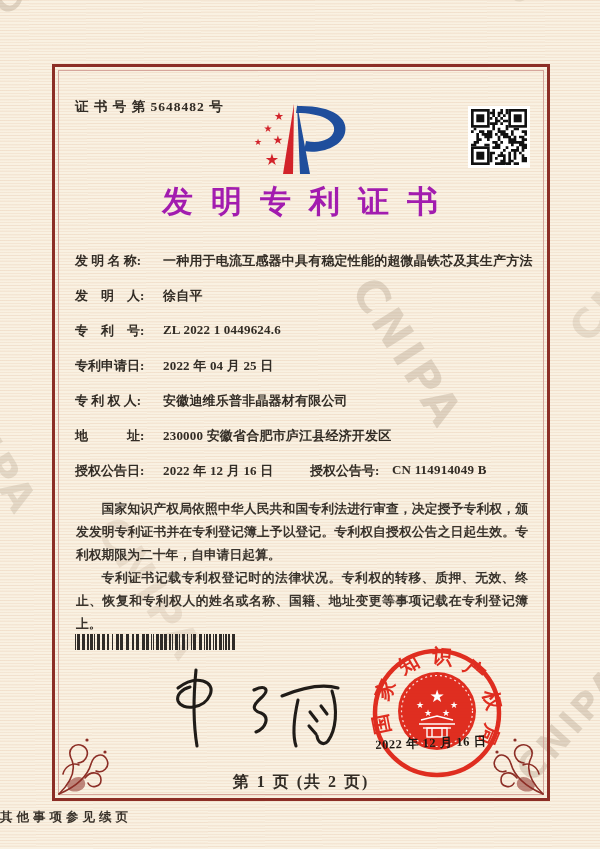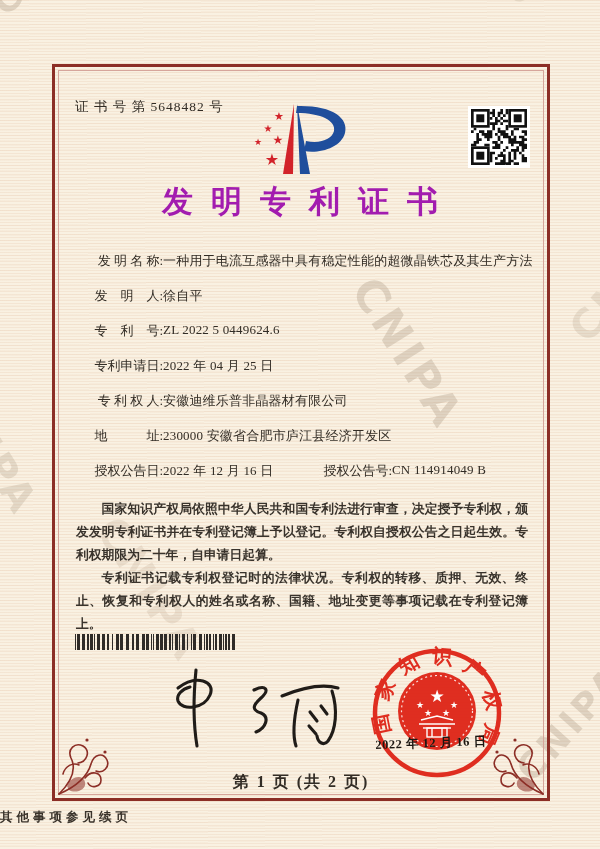--- a/index.html
+++ b/index.html
@@ -24,31 +24,31 @@
   }
   .frame{
     position:absolute;left:52px;top:64px;width:498px;height:737px;
     border:3px solid #8c2e26;box-sizing:border-box;z-index:3;
   }
   .frame .inner-line{position:absolute;inset:3px;border:1px solid #d6a59b;pointer-events:none;}
   .corner{position:absolute;width:80px;height:80px;z-index:4;}
   .corner.bl{left:2px;bottom:2px;}
   .corner.br{right:2px;bottom:2px;transform:scaleX(-1);}
   .content{position:absolute;inset:0;z-index:5;}
-  .certno{position:absolute;left:75px;top:98px;font-size:13.5px;font-weight:400;letter-spacing:1px;}
+  .certno{position:absolute;left:75px;top:98px;font-size:13.5px;font-weight:700;letter-spacing:1px;}
   .logo{position:absolute;left:237px;top:100px;}
   .qr{
     position:absolute;left:468px;top:106px;width:62px;height:62px;background:#ffffff;
     display:flex;align-items:center;justify-content:center;
   }
   .title{
     position:absolute;left:0;right:0;top:181px;text-align:center;
     font-size:31px;font-weight:700;letter-spacing:18px;text-indent:18px;color:#a21caf;
   }
-  .fields{position:absolute;left:75px;top:252px;width:472px;font-size:13px;font-weight:400;text-align:right;}
+  .fields{position:absolute;left:75px;top:252px;width:472px;font-size:13px;font-weight:700;}
   .frow{height:35px;display:flex;position:relative;white-space:nowrap;align-items:flex-start;}
   .flabel{width:88px;flex:none;}
   .fvalue{letter-spacing:.2px;}
   .pair2{position:absolute;left:235px;top:0;display:flex;}
   .pair2 .flabel{width:82px;}
   .paras{
     position:absolute;left:76px;top:498px;width:452px;
     font-size:12.8px;line-height:23px;text-align:justify;font-weight:600;color:#39332c;
   }
   .paras p{margin:0;text-indent:2em;}
@@ -149,21 +149,21 @@
       <div class="frow">
         <span class="flabel">发 明 名 称:</span>
         <span class="fvalue">一种用于电流互感器中具有稳定性能的超微晶铁芯及其生产方法</span>
       </div>
       <div class="frow">
         <span class="flabel">发　明　人:</span>
         <span class="fvalue">徐自平</span>
       </div>
       <div class="frow">
         <span class="flabel">专　利　号:</span>
-        <span class="fvalue">ZL 2022 5 0449624.6</span>
+        <span class="fvalue">ZL 2022 1 0449624.6</span>
       </div>
       <div class="frow">
         <span class="flabel">专利申请日:</span>
         <span class="fvalue">2022 年 04 月 25 日</span>
       </div>
       <div class="frow">
         <span class="flabel">专 利 权 人:</span>
         <span class="fvalue">安徽迪维乐普非晶器材有限公司</span>
       </div>
       <div class="frow">

